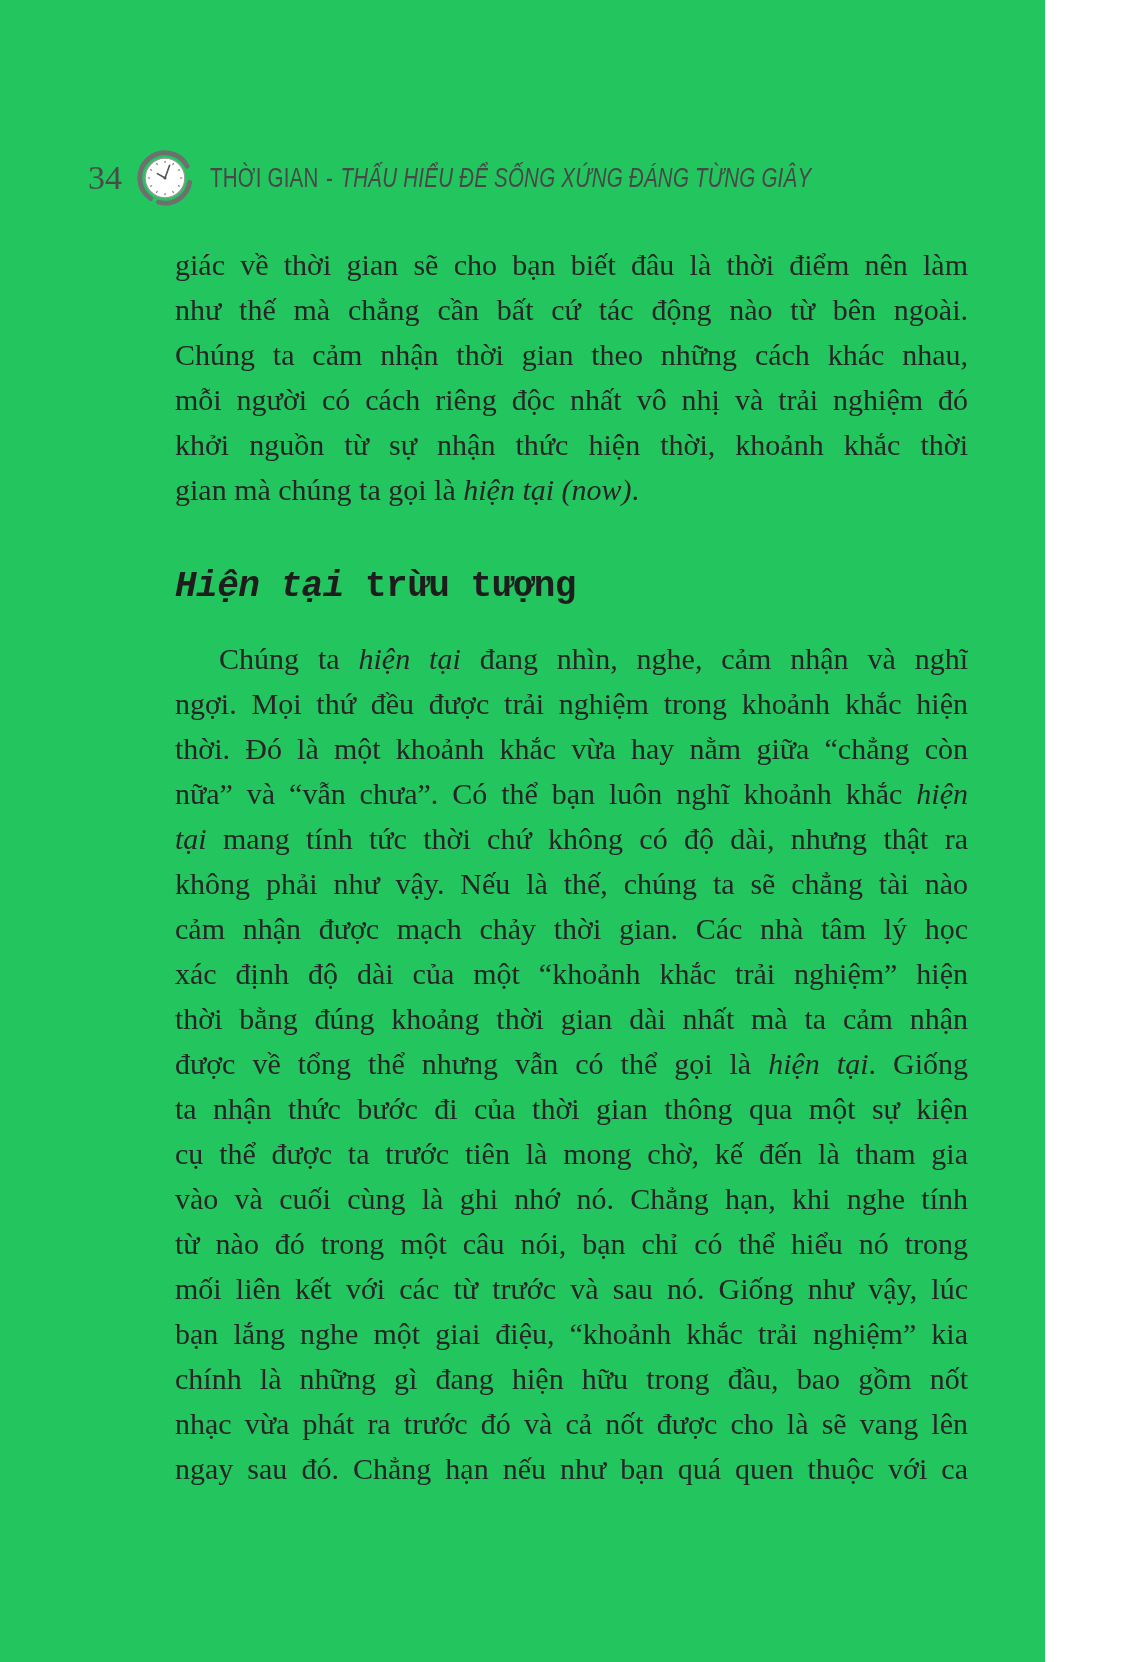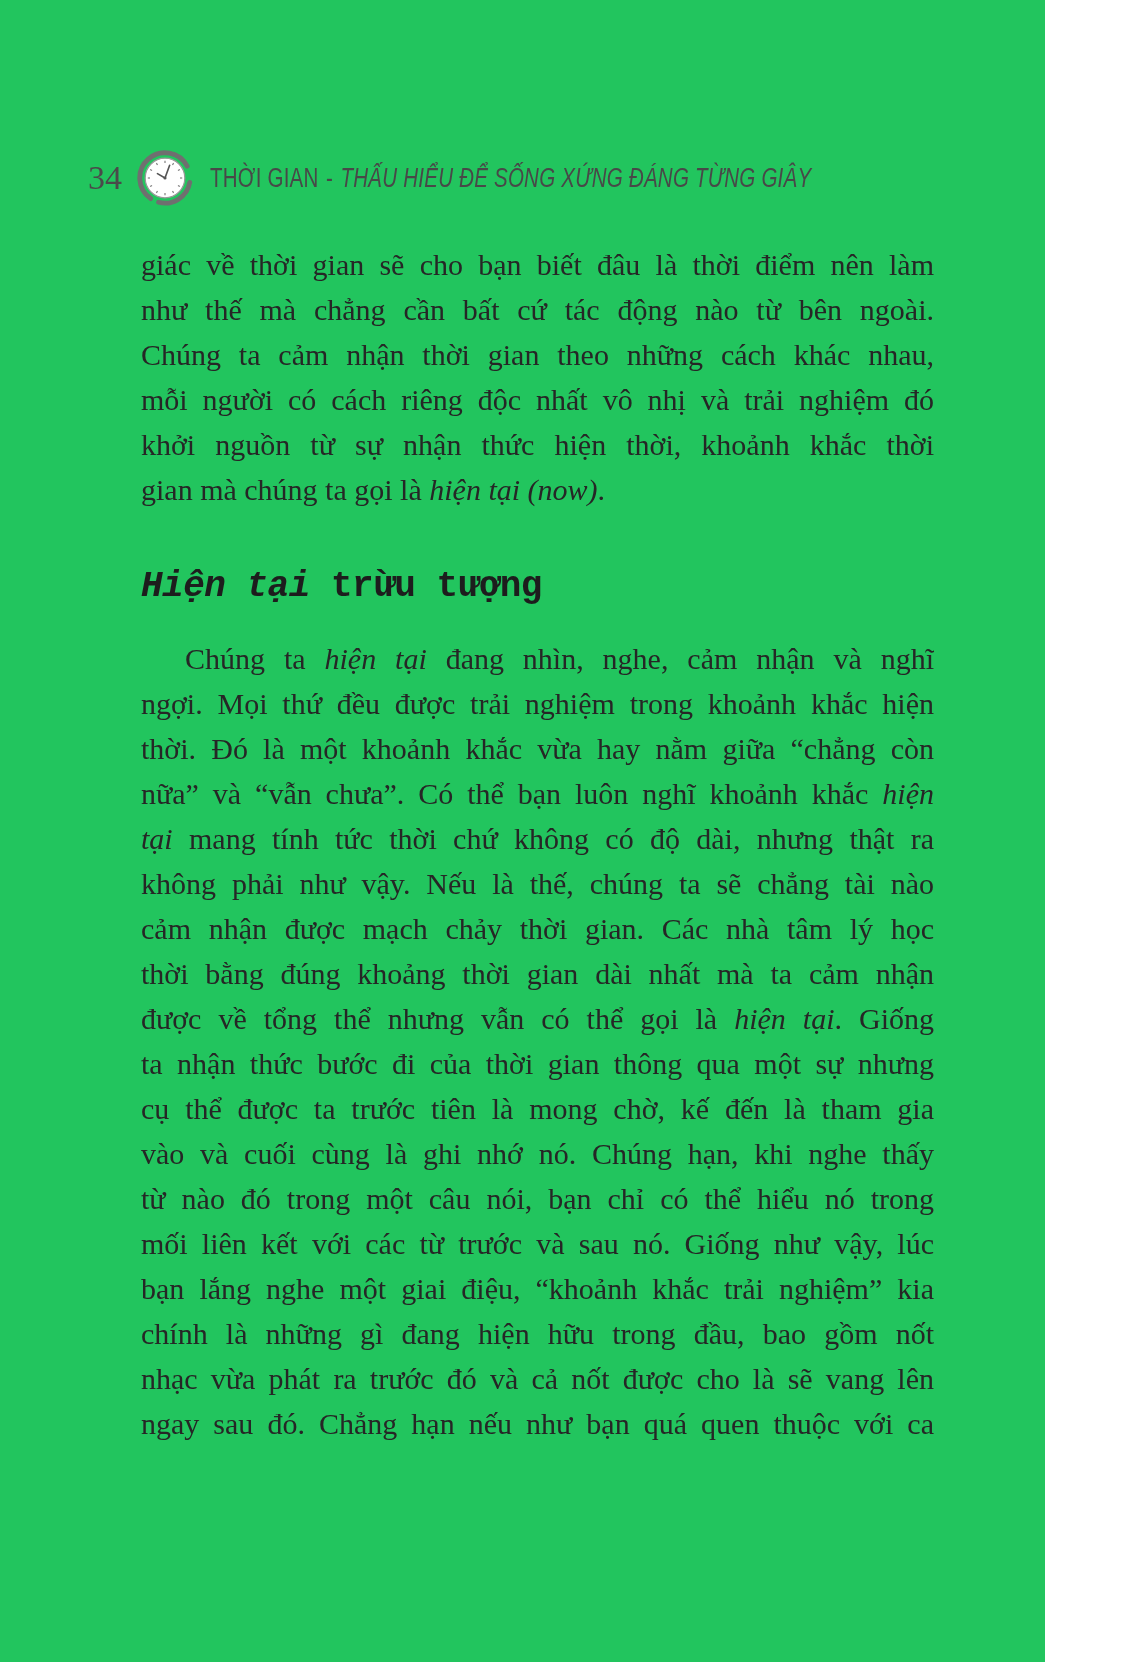--- a/index.html
+++ b/index.html
@@ -44,21 +44,21 @@
     display: inline-block;
     transform: scaleX(0.76);
     transform-origin: left center;
     letter-spacing: 0.3px;
   }
   .header-title .sep { padding: 0 2px; }
   .it { font-style: italic; }
   
   .body-col {
     position: absolute;
-    left: 141px;
+    left: 175px;
     top: 242px;
     width: 793px;
     color: #262626;
     font-size: 30px;
     line-height: 45px;
   }
   .para .line {
     height: 45px;
     overflow: hidden;
     text-align: justify;
@@ -131,25 +131,26 @@
     </div>
 
     <div class="para">
         <div class="line indent"><span>Chúng ta </span><span class="it">hiện tại</span><span> đang nhìn, nghe, cảm nhận và nghĩ</span></div>
         <div class="line"><span>ngợi. Mọi thứ đều được trải nghiệm trong khoảnh khắc hiện</span></div>
         <div class="line"><span>thời. Đó là một khoảnh khắc vừa hay nằm giữa “chẳng còn</span></div>
         <div class="line"><span>nữa” và “vẫn chưa”. Có thể bạn luôn nghĩ khoảnh khắc </span><span class="it">hiện</span></div>
         <div class="line"><span class="it">tại</span><span> mang tính tức thời chứ không có độ dài, nhưng thật ra</span></div>
         <div class="line"><span>không phải như vậy. Nếu là thế, chúng ta sẽ chẳng tài nào</span></div>
         <div class="line"><span>cảm nhận được mạch chảy thời gian. Các nhà tâm lý học</span></div>
+        <div class="line"><span>xác định độ dài của một “khoảnh khắc trải nghiệm” hiện</span></div>
         <div class="line"><span>thời bằng đúng khoảng thời gian dài nhất mà ta cảm nhận</span></div>
         <div class="line"><span>được về tổng thể nhưng vẫn có thể gọi là </span><span class="it">hiện tại</span><span>. Giống</span></div>
-        <div class="line"><span>ta nhận thức bước đi của thời gian thông qua một sự nhưng</span></div>
+        <div class="line"><span>ta nhận thức bước đi của thời gian thông qua một sự kiện</span></div>
         <div class="line"><span>cụ thể được ta trước tiên là mong chờ, kế đến là tham gia</span></div>
-        <div class="line"><span>vào và cuối cùng là ghi nhớ nó. Chúng hạn, khi nghe thấy</span></div>
+        <div class="line"><span>vào và cuối cùng là ghi nhớ nó. Chẳng hạn, khi nghe tính</span></div>
         <div class="line"><span>từ nào đó trong một câu nói, bạn chỉ có thể hiểu nó trong</span></div>
         <div class="line"><span>mối liên kết với các từ trước và sau nó. Giống như vậy, lúc</span></div>
         <div class="line"><span>bạn lắng nghe một giai điệu, “khoảnh khắc trải nghiệm” kia</span></div>
         <div class="line"><span>chính là những gì đang hiện hữu trong đầu, bao gồm nốt</span></div>
         <div class="line"><span>nhạc vừa phát ra trước đó và cả nốt được cho là sẽ vang lên</span></div>
         <div class="line"><span>ngay sau đó. Chẳng hạn nếu như bạn quá quen thuộc với ca</span></div>
       </div>
   </div>
 
 </div>

